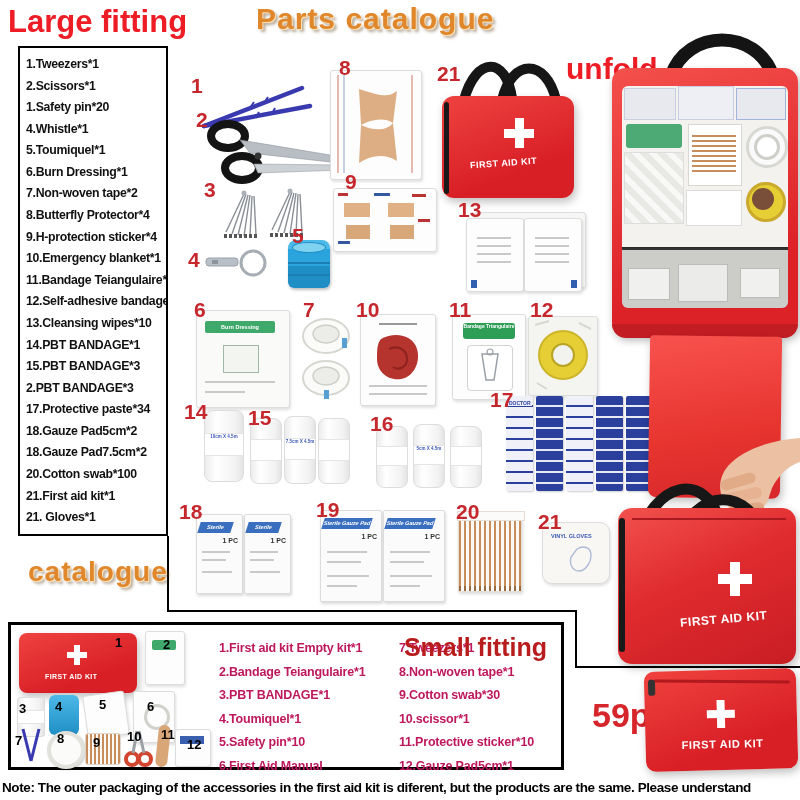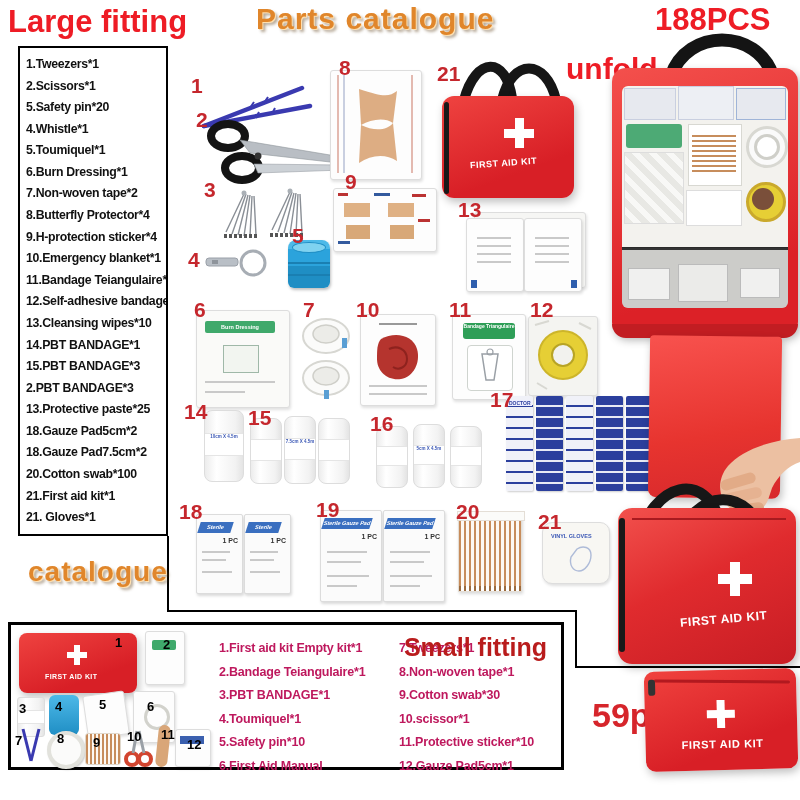--- a/index.html
+++ b/index.html
@@ -75,41 +75,40 @@
             font-weight:bold;letter-spacing:-0.4px;}
   svg{position:absolute;overflow:visible;}
 </style>
 </head>
 <body>
 
 <div id="stage">
 
   <div class="red-title t-large">Large fitting</div>
   <div class="orange-title t-parts">Parts catalogue</div>
-  <div class="red-title t-188">188PCS</div>
   <div class="red-title t-unfold">unfold</div>
 
   <ul class="lf-box">
     <li>1.Tweezers*1</li>
     <li>2.Scissors*1</li>
-    <li>5.Safety pin*20</li>
+    <li>1.Safety pin*20</li>
     <li>4.Whistle*1</li>
     <li>5.Toumiquel*1</li>
     <li>6.Burn Dressing*1</li>
     <li>7.Non-woven tape*2</li>
     <li>8.Butterfly Protector*4</li>
     <li>9.H-protection sticker*4</li>
     <li>10.Emergency blanket*1</li>
     <li>11.Bandage Teiangulaire*1</li>
     <li>12.Self-adhesive bandage*1</li>
     <li>13.Cleansing wipes*10</li>
     <li>14.PBT BANDAGE*1</li>
     <li>15.PBT BANDAGE*3</li>
     <li>2.PBT BANDAGE*3</li>
-    <li>13.Protective paste*25</li>
+    <li>17.Protective paste*34</li>
     <li>18.Gauze Pad5cm*2</li>
     <li>18.Gauze Pad7.5cm*2</li>
     <li>20.Cotton swab*100</li>
     <li>21.First aid kit*1</li>
     <li>21. Gloves*1</li>
   </ul>
 
   <div class="ln" style="left:167px;top:536px;width:2px;height:76px;"></div>
   <div class="ln" style="left:167px;top:610px;width:410px;height:2px;"></div>
   <div class="ln" style="left:575px;top:610px;width:2px;height:58px;"></div>
@@ -494,14 +493,15 @@
   <div class="redbag" style="left:645px;top:670px;width:152px;height:100px;border-radius:10px;transform:rotate(-1.5deg);background:linear-gradient(160deg,#f0423e,#d81f26 70%);">
     <div style="position:absolute;left:10px;top:10px;right:6px;height:3px;background:#b2191f;border-radius:2px;transform:rotate(2deg);"></div>
     <div class="zipper" style="left:4px;top:8px;width:7px;height:16px;border-radius:3px;background:#333;"></div>
     <div class="crossbox" style="left:62px;top:30px;width:28px;height:28px;">
         <span class="v"></span>
         <span class="h"></span>
       </div>
     <div class="bagtxt" style="left:36px;top:68px;font-size:11px;letter-spacing:.6px;">FIRST AID KIT</div>
   </div>
 
+  <div class="note-black">Note: The outer packaging of the accessories in the first aid kit is diferent, but the products are the same. Please understand</div>
 
 </div>
 
 </body></html>

